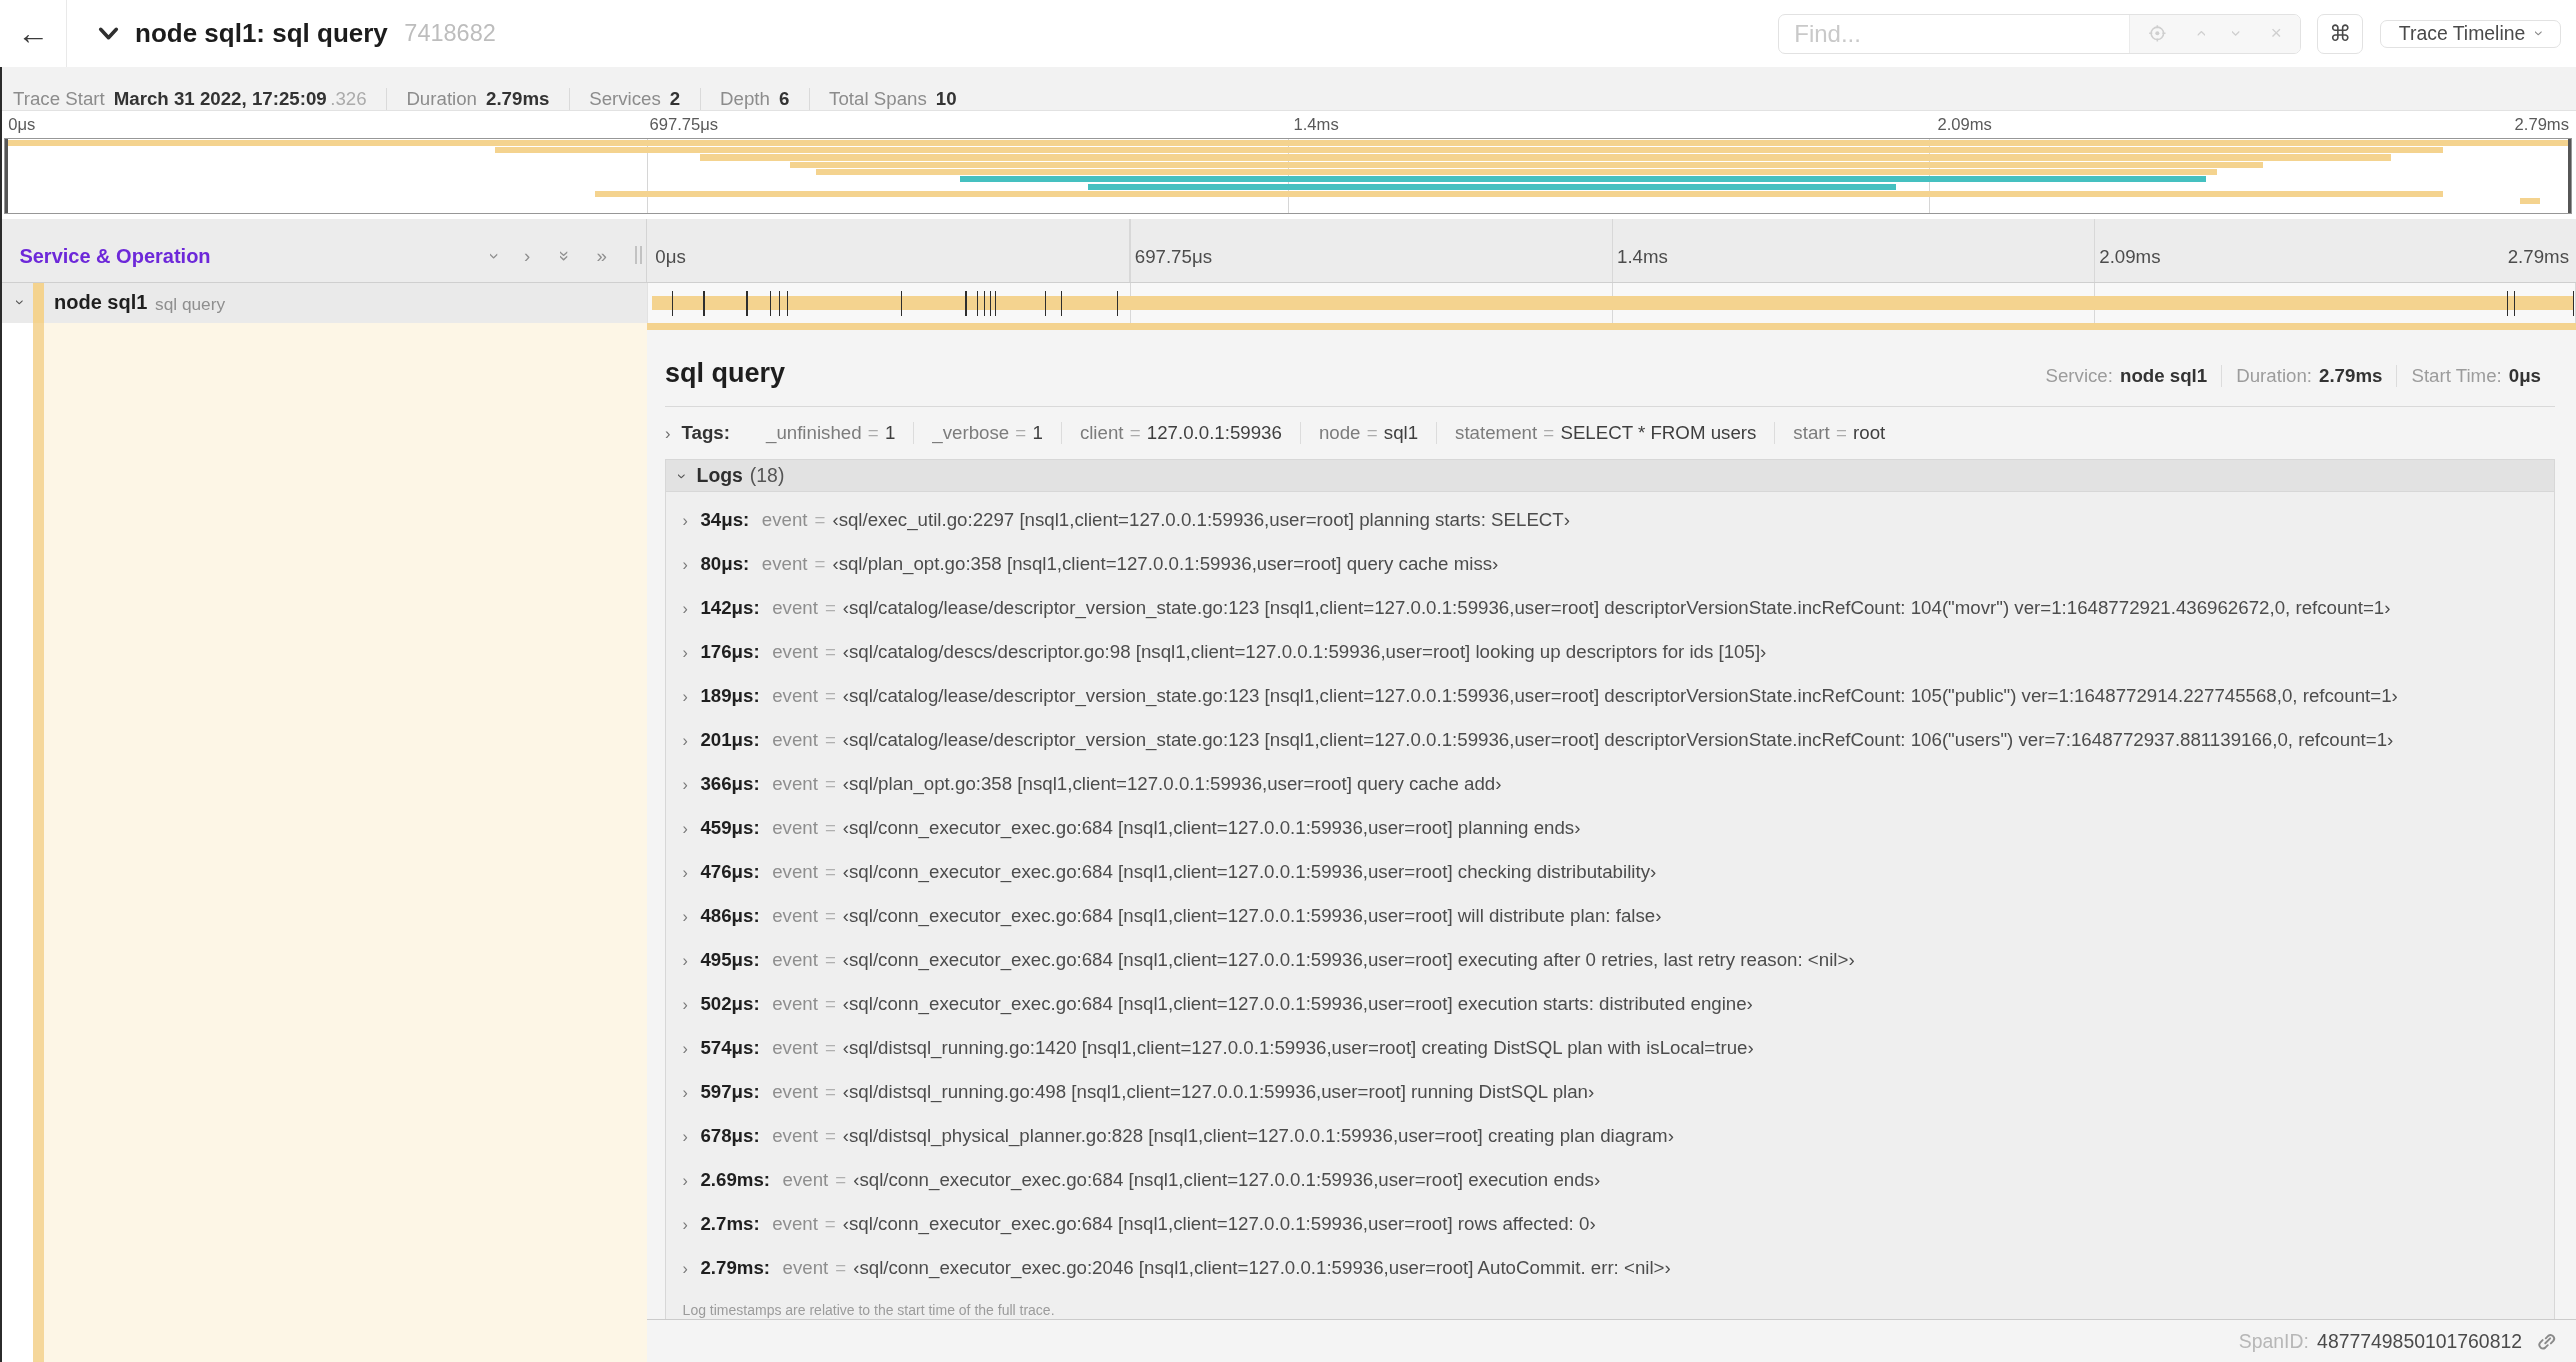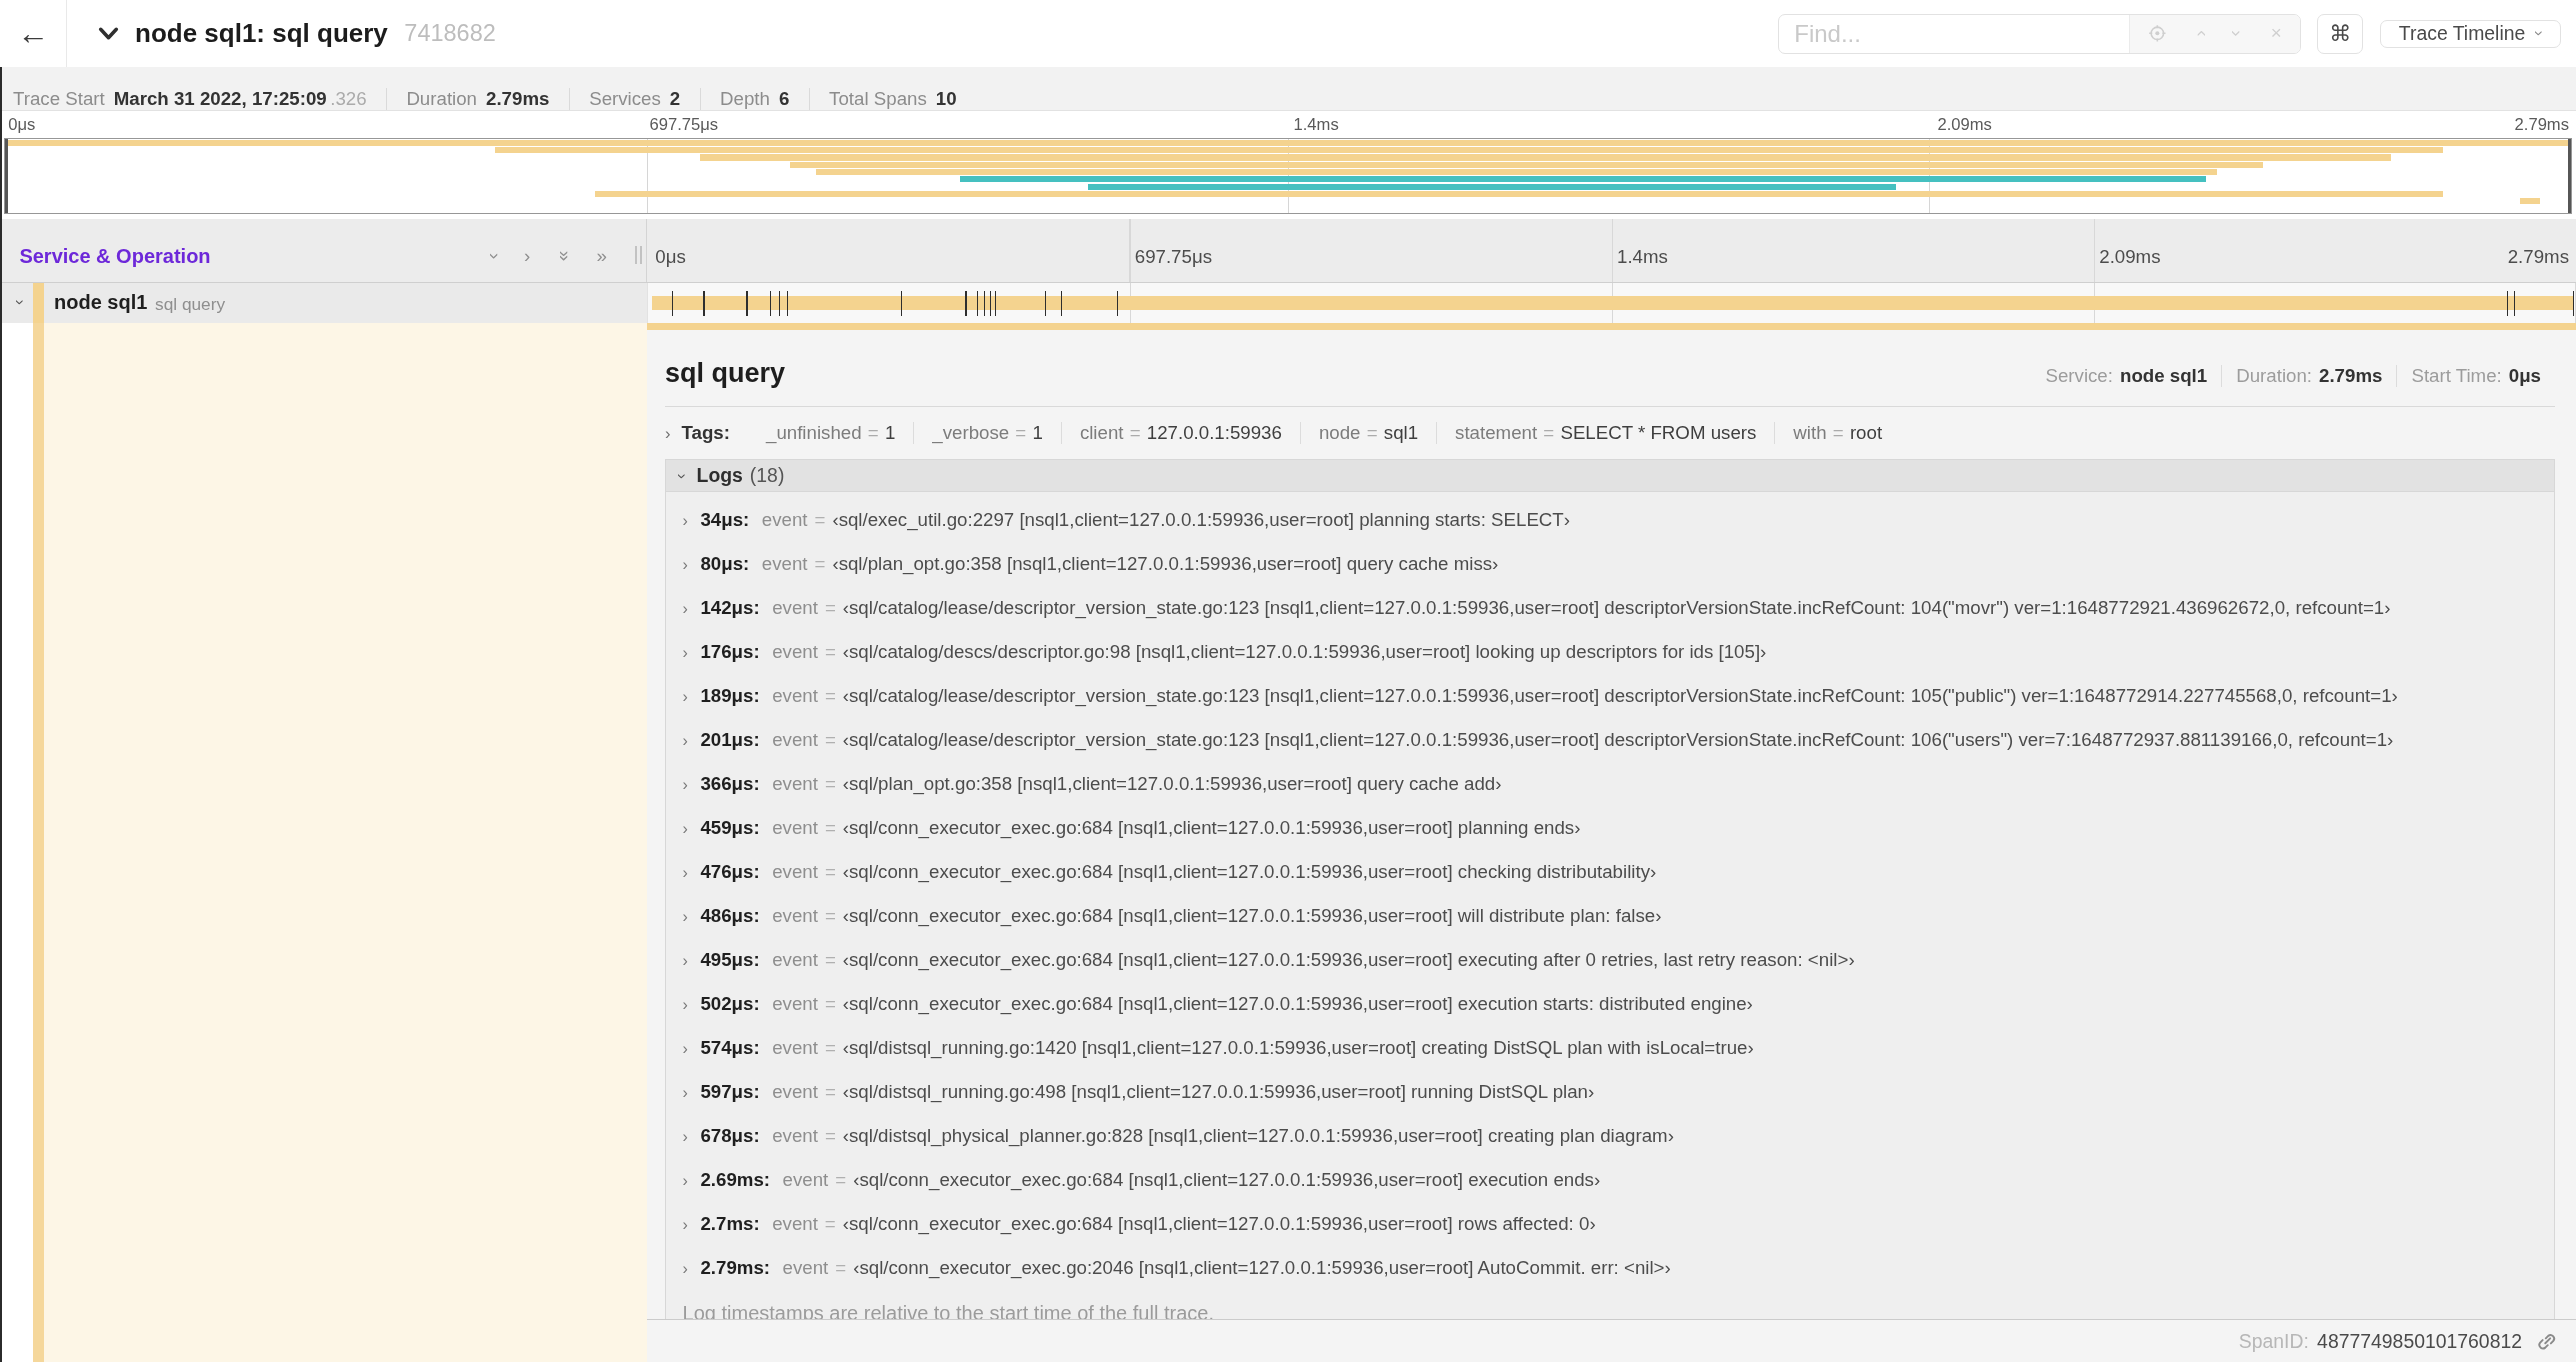--- a/index.html
+++ b/index.html
@@ -98,21 +98,21 @@
   .logs-head { height:32px; background:#e2e2e2; border-bottom:1.4px solid #d7d7d7; display:flex; align-items:center; font-size:19.4px; padding-left:12.5px; cursor:pointer; }
   .logs-head .rchev { color:#555; font-size:16.6px; }
   .logs-title { font-weight:700; color:#2e2e2e; margin-left:12.5px; }
   .logs-count { color:#555; margin-left:7px; font-weight:400; }
   .log-rows { padding:5.5px 0 0; }
   .log-row { display:flex; align-items:baseline; padding:9px 14px 9px 16.6px; font-size:18.7px; line-height:25px; cursor:pointer; }
   .log-row .rchev { color:#7a7a7a; margin-right:12.5px; font-size:16px; flex:none; }
   .lt { font-weight:700; color:#1f1f1f; margin-right:12.5px; flex:none; }
   .lk { color:#8e8e8e; } .leq { color:#b0b0b0; padding:0 7px; }
   .lv { color:#4c4c4c; white-space:nowrap; overflow:hidden; }
-  .logs-note { font-size:20px; color:#9b9b9b; padding:12.5px 0 11px 16.6px; }
+  .logs-note { font-size:14px; color:#9b9b9b; padding:12.5px 0 11px 16.6px; }
   .footer-bar { position:absolute; bottom:0; left:0; right:0; height:44px; background:#f4f4f4; border-top:1.4px solid #cbcbcb; display:flex; align-items:center; justify-content:flex-end; padding-right:18px; font-size:19.4px; gap:8.3px; }
   .sid-label { color:#b7b7b7; }
   .sid-val { color:#4a4a4a; }
   .link-btn { display:flex; align-items:center; margin-left:4.2px; cursor:pointer; }
 
   .left-edge { position:absolute; left:0; top:67px; bottom:0; width:2.1px; background:#2b2b2b; z-index:40; }
 </style>
 </head>
 <body>
 
@@ -292,21 +292,21 @@
         <div class="hdivider"></div>
         <div class="tags-row">
           <span class="rchev">›</span>
           <span class="tags-label">Tags:</span>
           <div id="tags-items" style="display:flex;align-items:baseline;">
               <span class="tag"><span class="k">_unfinished</span><span class="eq">=</span><span class="v">1</span></span>
               <span class="tag"><span class="k">_verbose</span><span class="eq">=</span><span class="v">1</span></span>
               <span class="tag"><span class="k">client</span><span class="eq">=</span><span class="v">127.0.0.1:59936</span></span>
               <span class="tag"><span class="k">node</span><span class="eq">=</span><span class="v">sql1</span></span>
               <span class="tag"><span class="k">statement</span><span class="eq">=</span><span class="v">SELECT * FROM users</span></span>
-              <span class="tag"><span class="k">with</span><span class="eq">=</span><span class="v">root</span></span>
+              <span class="tag"><span class="k">start</span><span class="eq">=</span><span class="v">root</span></span>
             </div>
         </div>
         <div class="logs-box">
           <div class="logs-head">
             <span class="rchev chev down">›</span>
             <span class="logs-title">Logs</span>
             <span class="logs-count">(18)</span>
           </div>
           <div class="log-rows" id="log-rows">
               <div class="log-row">

